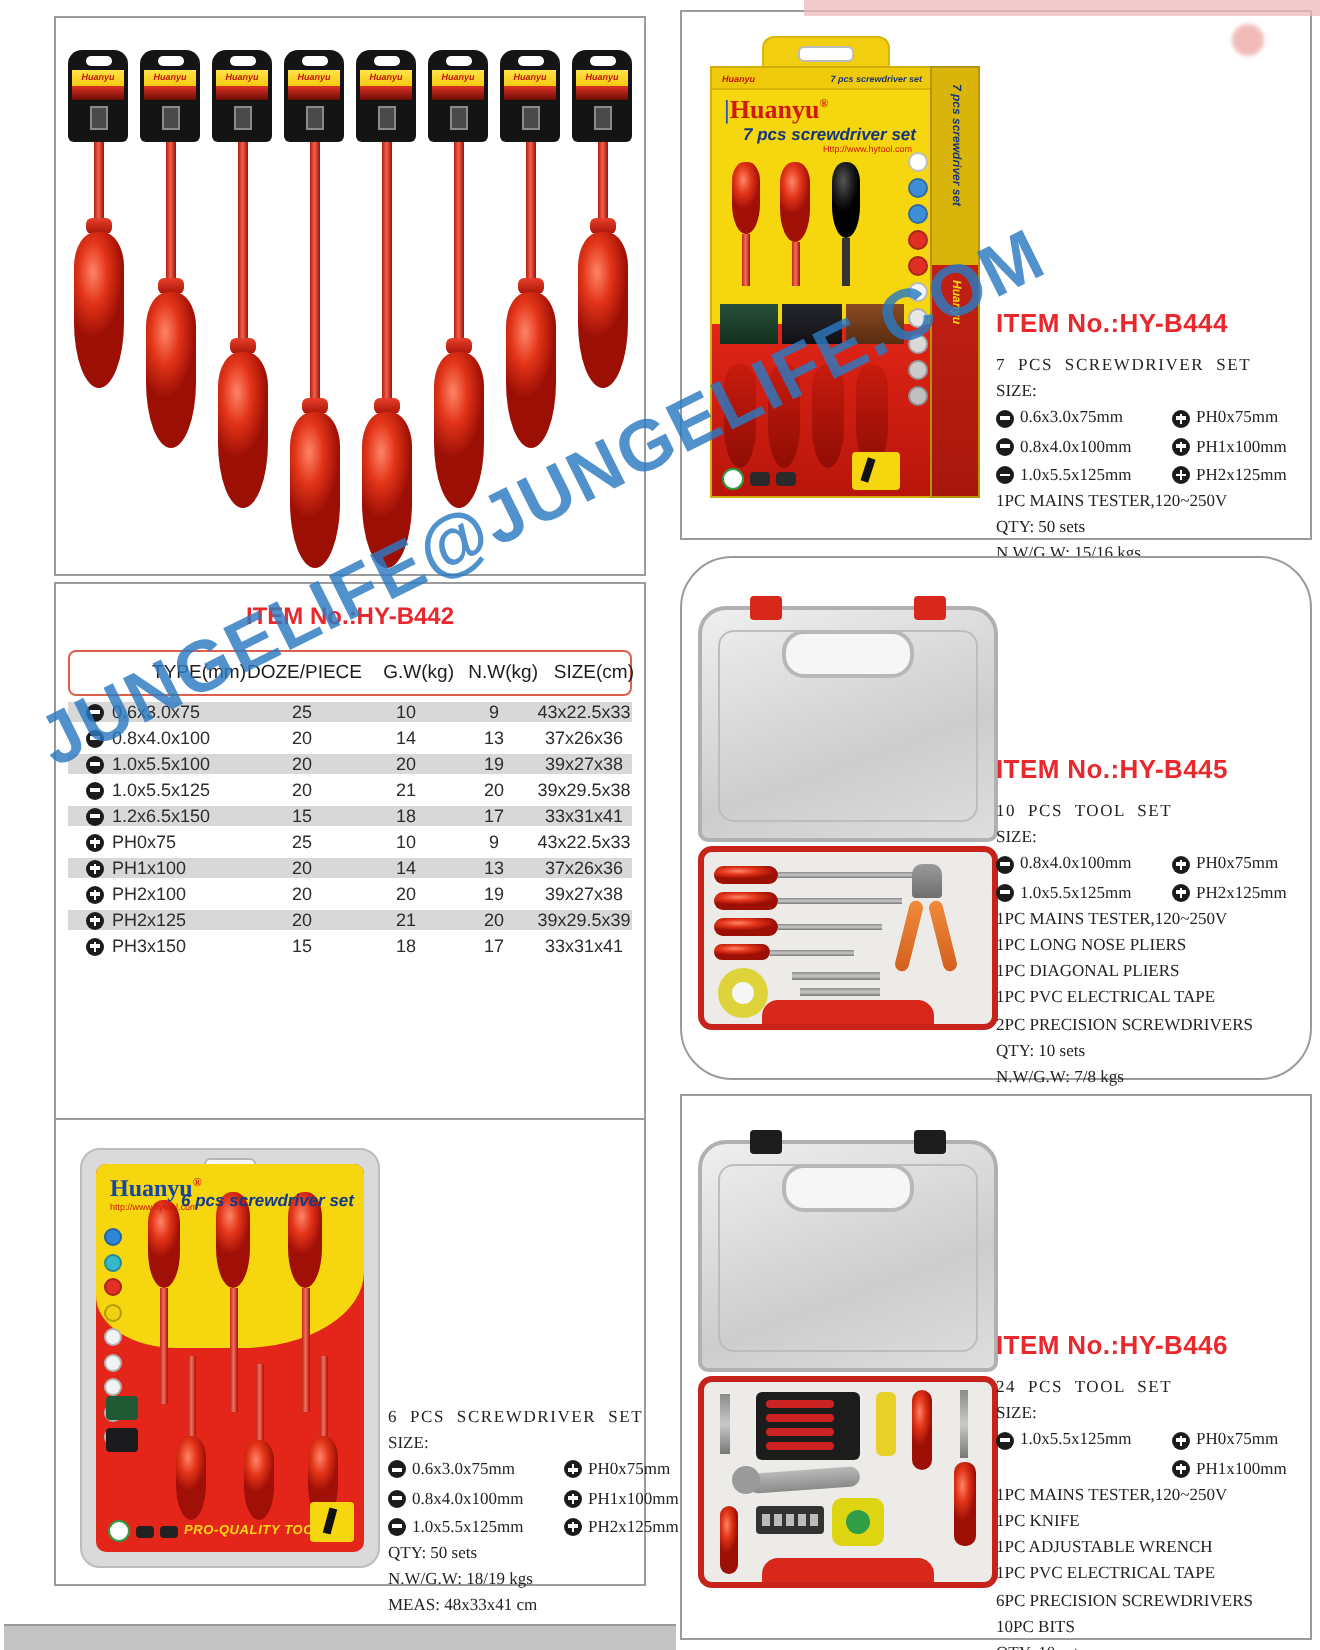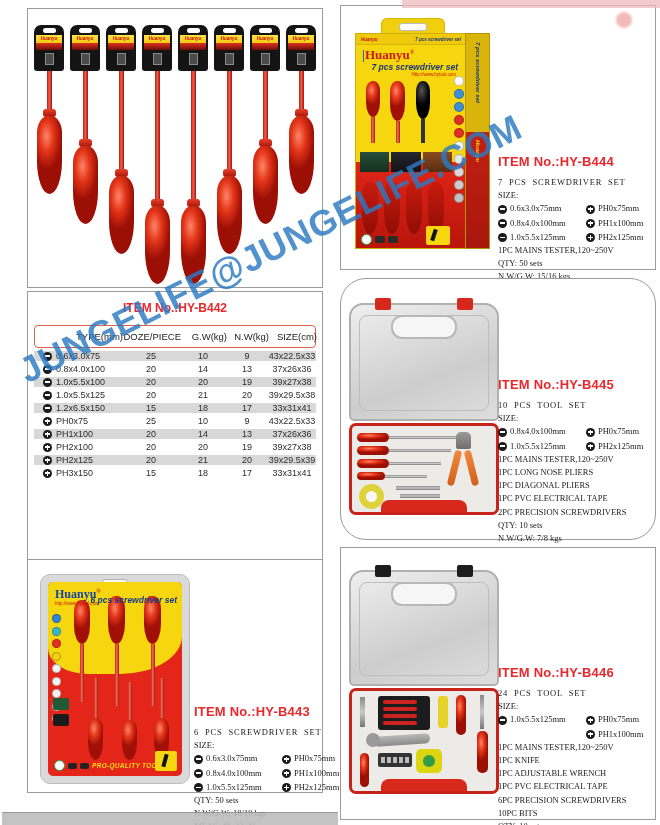--- a/index.html
+++ b/index.html
@@ -423,21 +423,20 @@
         <div class="bl-foot">
           <span class="gc"></span>
           <span class="dk"></span>
           <span class="dk"></span>
           <span class="bl-slogan">PRO-QUALITY TOOLS</span>
         </div>
         <div class="bl-mag"></div>
       </div>
     </div>
     <div class="spec" style="left:166px;top:142px;">
-      <h3 class="item-no">ITEM No.:HY-B443</h3>
       <div class="spec-title">6 PCS SCREWDRIVER SET</div>
       <div>SIZE:</div>
       <div class="size-grid">
         <span class="size-item">
             <span class="tip-icon"></span>
             <span>0.6x3.0x75mm</span>
           </span>
         <span class="size-item">
             <span class="tip-icon plus"></span>
             <span>PH0x75mm</span>

